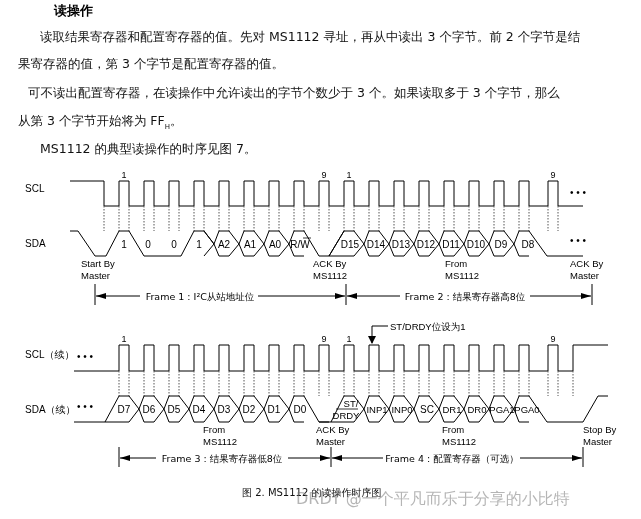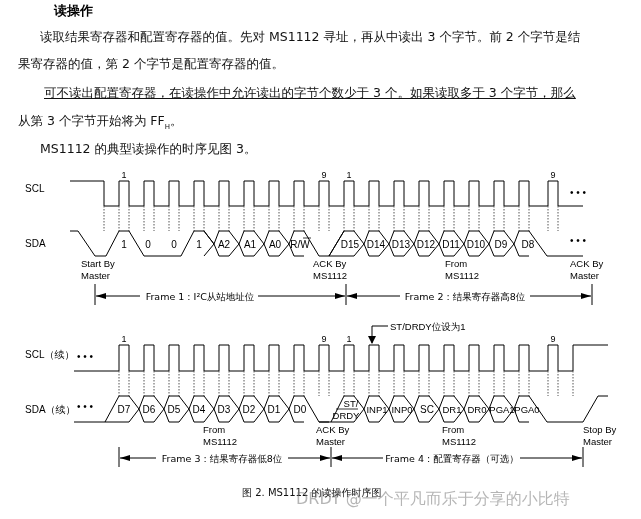--- a/index.html
+++ b/index.html
@@ -2,42 +2,42 @@
 <html><head>
 <meta charset="utf-8">
 <style>
   html, body { margin: 0; padding: 0; background: #ffffff; }
   body { width: 641px; height: 519px; position: relative; overflow: hidden;
          font-family: "DejaVu Sans", "Liberation Sans", sans-serif; color: #000; }
   .heading { position: absolute; left: 18px; top: 2px; font-size: 13px; font-weight: bold; margin-left: 36px; }
   .para { position: absolute; font-size: 12.5px; line-height: 17px; white-space: nowrap; color: #111; }
   .p1a { left: 40px; top: 28px; text-align: center; }
   .p1b { left: 18px; top: 55px; }
-  .p2a { left: 44px; top: 84px; text-decoration: underline; }
+  .p2a { left: 28px; top: 84px; }
   .p2b { left: 18px; top: 112px; }
   .p3  { left: 40px; top: 140px; }
   sub { font-size: 7px; }
   svg.diagram { position: absolute; left: 0; top: 160px; }
   .lbl { font-family: "Liberation Sans", sans-serif; font-size: 10px; fill: #000; }
   .bit { font-family: "Liberation Sans", sans-serif; font-size: 10px; fill: #000; text-anchor: middle; }
   .num { font-family: "Liberation Sans", sans-serif; font-size: 9px; fill: #000; text-anchor: middle; }
   .note { font-family: "Liberation Sans", sans-serif; font-size: 9.5px; fill: #000; }
   .frame { font-family: "DejaVu Sans", sans-serif; font-size: 9.5px; fill: #000; text-anchor: middle; }
   .caption { position: absolute; left: 242px; top: 486px; font-size: 10px; color: #111; }
   .watermark { position: absolute; left: 296px; top: 489px; font-size: 16px; color: rgba(120,120,120,0.55); white-space: nowrap; }
 </style>
 </head>
 <body>
 
 <div class="heading">读操作</div>
 <div class="para p1a">读取结果寄存器和配置寄存器的值。先对 MS1112 寻址，再从中读出 3 个字节。前 2 个字节是结</div>
-<div class="para p1b">果寄存器的值，第 2 个字节是配置寄存器的值。</div>
+<div class="para p1b">果寄存器的值，第 3 个字节是配置寄存器的值。</div>
 <div class="para p2a">可不读出配置寄存器，在读操作中允许读出的字节个数少于 3 个。如果读取多于 3 个字节，那么</div>
 <div class="para p2b"><span>从第 3 个字节开始将为 FF</span><sub>H</sub><span>。</span></div>
-<div class="para p3">MS1112 的典型读操作的时序见图 3。</div>
+<div class="para p3">MS1112 的典型读操作的时序见图 7。</div>
 
 <svg class="diagram" width="641" height="330" viewBox="0 160 641 330" xmlns="http://www.w3.org/2000/svg">
   <defs>
     <marker id="arrR" markerWidth="10" markerHeight="6" refX="10" refY="3" orient="auto">
         <path d="M0,0 L10,3 L0,6 z" fill="#000"></path>
       </marker>
     <marker id="arrL" markerWidth="10" markerHeight="6" refX="0" refY="3" orient="auto">
         <path d="M10,0 L0,3 L10,6 z" fill="#000"></path>
       </marker>
   </defs>

